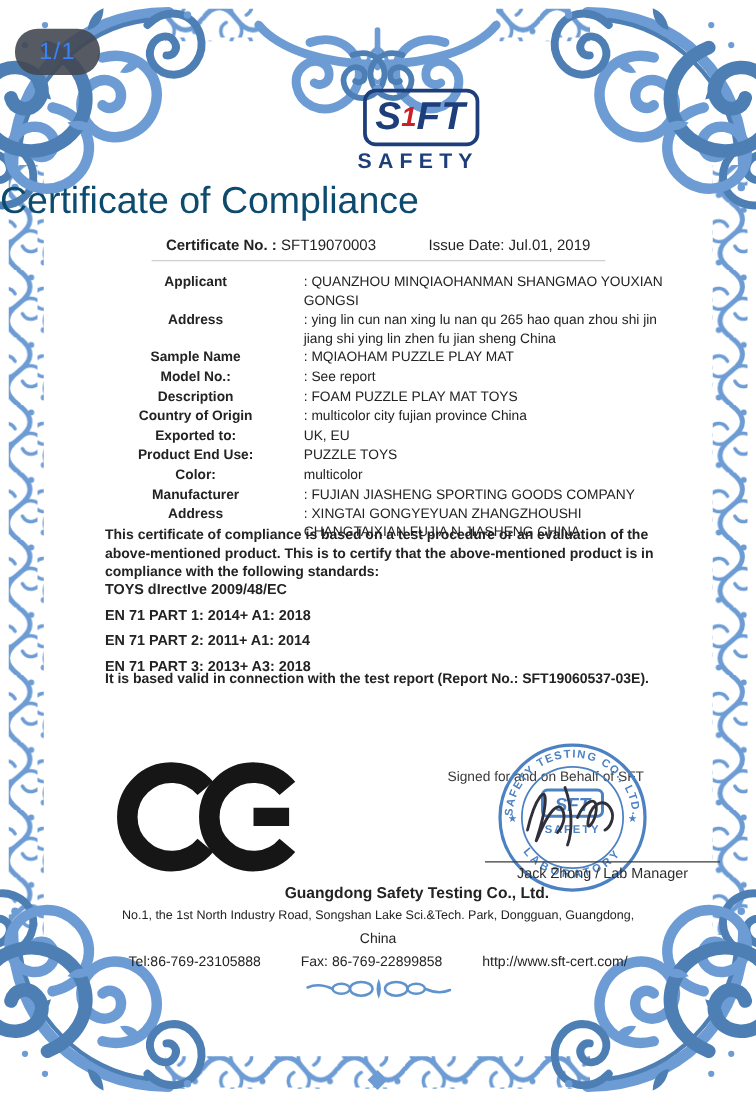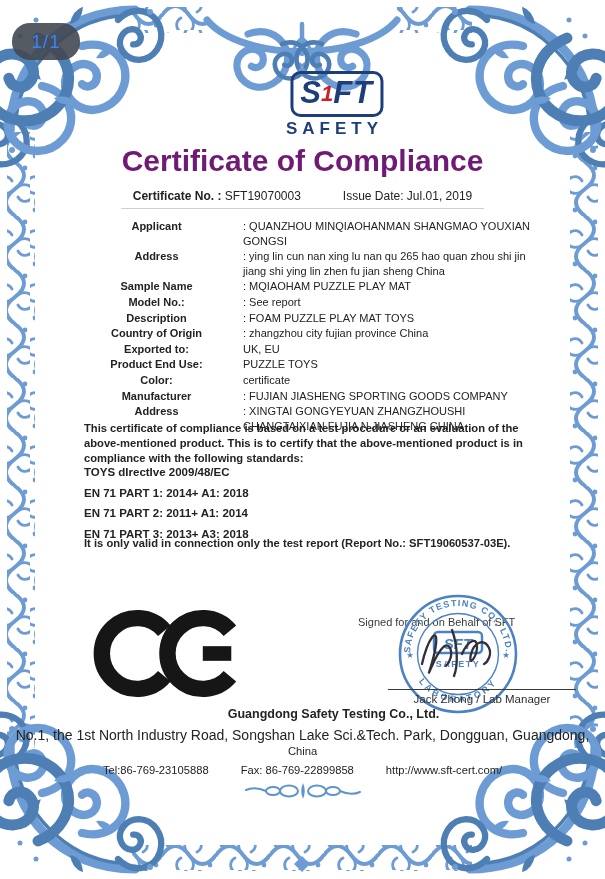--- a/index.html
+++ b/index.html
@@ -21,22 +21,22 @@
   
   .logo { position:absolute; top:71px; left:50%; transform:translateX(-50%); text-align:right;margin-left:32px; }
   .logo-box {
     display:inline-block; border:3.5px solid #1e3e7b; border-radius:10px;
     padding:0 7px; color:#1e3e7b; font-weight:bold; font-size:31px; line-height:37px;
     letter-spacing:1px; font-style:italic;
   }
   .logo-acc { color:#cc2027; font-size:22px; font-style:italic; position:relative; top:-2px; margin:0 -1px; }
   .logo-sub { color:#1e3e7b; font-weight:bold; font-size:17px; letter-spacing:5px; margin-top:2px; }
   
-  .title { position:absolute; top:144px; left:0; width:100%; text-align:center;
-           font-size:30px; font-weight:bold; color:#701a75; }
+  .title { position:absolute; top:144px; left:0; width:100%; text-align:left;
+           font-size:30px; font-weight:normal; color:#0c4a6e; }
   
   .meta { position:absolute; top:189px; left:50%; transform:translateX(-50%);
           display:flex; gap:42px; font-size:12px; padding:0 12px 5px 12px;
           border-bottom:1px solid #cfcfcf; white-space:nowrap; }
   .meta b { font-weight:bold; }
   
   .fields { position:absolute; left:70px; top:219px; width:478px;
             display:grid; grid-template-columns:173px 1fr; row-gap:1px;
             font-size:11px; line-height:14.6px; }
   .f-label { font-weight:bold;text-align:center; }
@@ -46,21 +46,21 @@
   .standards div { margin-bottom:8.5px; }
   .validity { position:absolute; left:84px; top:537px; font-size:11.2px; font-weight:bold; }
   
   #ce-svg { position:absolute; left:88px; top:606px; }
   .signed-for { position:absolute; left:358px; top:616px; font-size:11px; color:#3a3a3a; }
   #stamp-svg { position:absolute; left:396px; top:592px; overflow:visible; }
   .sig-line { position:absolute; left:388px; top:689px; width:188px; border-top:1.5px solid #3a3a3a; }
   .signer { position:absolute; left:388px; top:693px; width:188px; text-align:center; font-size:11.5px; color:#2e2e2e; }
   
   .f-company { position:absolute; top:707px; left:0; width:100%; text-align:center; font-size:12.5px; font-weight:bold;margin-left:31px; }
-  .f-addr1 { position:absolute; top:727px; left:0; width:100%; text-align:center; font-size:14px; }
+  .f-addr1 { position:absolute; top:727px; left:0; width:100%; text-align:center; font-size:10px; }
   .f-addr2 { position:absolute; top:745px; left:0; width:100%; text-align:center; font-size:11.2px; }
   .f-contact { position:absolute; top:764px; left:0; width:100%;
                display:flex; justify-content:center; gap:32px; font-size:11.2px; }
   #flourish-svg { position:absolute; top:782px; left:50%; transform:translateX(-50%); }
 </style>
 </head>
 <body>
 
 <svg id="border-svg" width="605" height="879" viewBox="0 0 605 879">
   <defs>
@@ -150,47 +150,47 @@
       <div class="f-value">: QUANZHOU MINQIAOHANMAN SHANGMAO YOUXIAN GONGSI</div>
     <div class="f-label">Address</div>
       <div class="f-value">: ying lin cun nan xing lu nan qu 265 hao quan zhou shi jin jiang shi ying lin zhen fu jian sheng China</div>
     <div class="f-label">Sample Name</div>
       <div class="f-value">: MQIAOHAM PUZZLE PLAY MAT</div>
     <div class="f-label">Model No.:</div>
       <div class="f-value">: See report</div>
     <div class="f-label">Description</div>
       <div class="f-value">: FOAM PUZZLE PLAY MAT TOYS</div>
     <div class="f-label">Country of Origin</div>
-      <div class="f-value">: zhangzhou city fujian province China</div>
+      <div class="f-value">: multicolor city fujian province China</div>
     <div class="f-label">Exported to:</div>
       <div class="f-value">UK, EU</div>
     <div class="f-label">Product End Use:</div>
       <div class="f-value">PUZZLE TOYS</div>
     <div class="f-label">Color:</div>
-      <div class="f-value">certificate</div>
+      <div class="f-value">multicolor</div>
     <div class="f-label">Manufacturer</div>
       <div class="f-value">: FUJIAN JIASHENG SPORTING GOODS COMPANY</div>
     <div class="f-label">Address</div>
       <div class="f-value">: XINGTAI GONGYEYUAN ZHANGZHOUSHI CHANGTAIXIAN FUJIA N JIASHENG CHINA</div>
   </div>
 
   <div class="statement">
     <div>This certificate of compliance is based on a test procedure or an evaluation of the</div>
     <div>above-mentioned product. This is to certify that the above-mentioned product is in</div>
     <div>compliance with the following standards:</div>
   </div>
 
   <div class="standards">
     <div>TOYS dIrectIve 2009/48/EC</div>
     <div>EN 71 PART 1: 2014+ A1: 2018</div>
     <div>EN 71 PART 2: 2011+ A1: 2014</div>
     <div>EN 71 PART 3: 2013+ A3: 2018</div>
   </div>
 
-  <div class="validity">It is only valid in connection only the test report (Report No.: SFT19060537-03E).</div>
+  <div class="validity">It is based valid in connection with the test report (Report No.: SFT19060537-03E).</div>
 
   <svg id="ce-svg" width="164" height="95" viewBox="0 0 190 110">
     <g stroke="#161616" stroke-width="19" fill="none">
       <path d="M88.4,28.6 A41,41 0 1 0 88.4,81.4"></path>
       <path d="M164.4,28.6 A41,41 0 1 0 164.4,81.4"></path>
       <path d="M133,55 H166" stroke-width="17"></path>
     </g>
   </svg>
 
   <div class="signed-for">Signed for and on Behalf of SFT</div>

